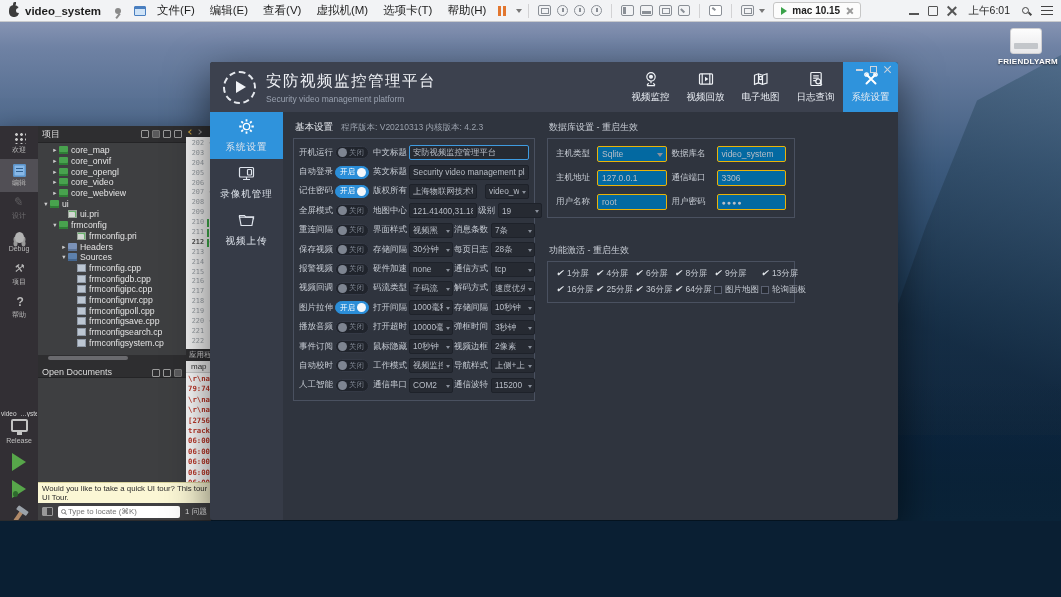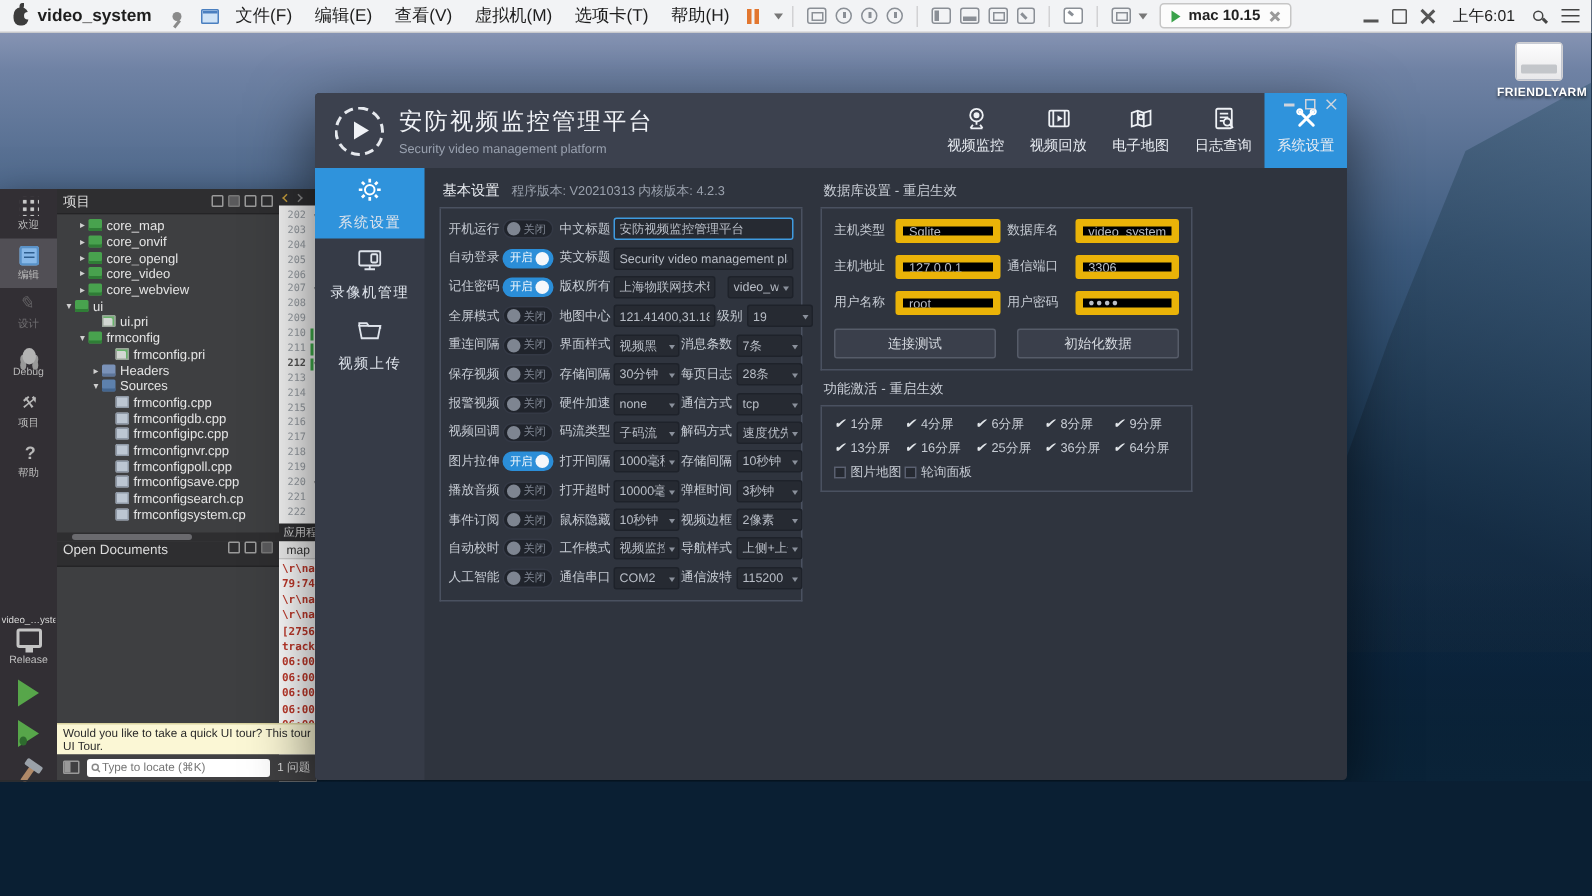--- a/index.html
+++ b/index.html
@@ -101,21 +101,21 @@
   .titem[data-d="3"]{padding-left:31px}
   .arr{width:8px;flex:none;font-size:6.5px;color:#cfcfcf;text-align:center}
   .tico{width:9px;height:8px;border-radius:1px;margin-right:3px;flex:none}
   .tico[data-ic="proj"]{background:#48a24e;box-shadow:inset 0 -2px 0 #2f7d36}
   .tico[data-ic="pri"]{background:#d2d7d2;box-shadow:inset 0 0 0 1px #9aa59a,inset -2px 2px 0 #68b36b}
   .tico[data-ic="hdr"]{background:#7a92b8;box-shadow:inset 0 -2px 0 #5c7498}
   .tico[data-ic="src"]{background:#5d81ad;box-shadow:inset 0 -2px 0 #44668f}
   .tico[data-ic="cpp"]{background:#bcc6d2;box-shadow:inset 0 0 0 1px #8f99a6}
   .hscroll{position:absolute;left:0;right:0;top:229px;height:6px;background:#2e2e30}
   .hscroll::after{content:"";position:absolute;left:10px;width:80px;top:1px;bottom:1px;border-radius:3px;background:#6a6a6e}
-  .odhead{position:absolute;left:0;right:0;top:235px;height:17px;background:#2e2e30;display:flex;align-items:flex-start;padding:0 4px;gap:3px;border-bottom:1px solid #242426}
+  .odhead{position:absolute;left:0;right:0;top:235px;height:17px;background:#2e2e30;display:flex;align-items:flex-end;padding:0 4px;gap:3px;border-bottom:1px solid #242426}
   .odlist{position:absolute;left:0;right:0;top:252px;bottom:48px;background:#fff;padding-top:2px}
   .oditem{height:13px;line-height:13px;font-size:9px;color:#1c1c1c;padding-left:7px;white-space:nowrap;overflow:hidden}
   .oditem.selx{background:#d8d8d8}
 
   .editcol{position:absolute;left:186px;top:0;width:25px;height:100%;background:#f6f6f6}
   .ebread{height:11px;background:#2e2e30;display:flex;align-items:center;gap:4px;padding:0 3px}
   .ebread .ba{width:4px;height:4px;border-left:1.5px solid #c8a03c;border-bottom:1.5px solid #c8a03c;transform:rotate(45deg)}
   .ebread .ba.r{border-color:#8a8a8a;transform:rotate(-135deg)}
   .elines{height:210px;overflow:hidden;padding-top:2px}
   .eline{height:9.9px;font:6.8px "DejaVu Sans Mono",monospace;color:#9aa0a6;text-align:right;padding-right:7px;position:relative;white-space:nowrap}
@@ -186,30 +186,30 @@
   .fld .fv{overflow:hidden;white-space:nowrap}
   .fld.sel{padding-right:9px}
   .fld.sel::after{content:"";position:absolute;right:2.5px;top:6px;border:2.8px solid transparent;border-top:3.6px solid #8a909b}
   .fld.med{width:68px}
   .fld.wide{flex:1 1 auto;width:auto;min-width:0}
   .fld.foc{border-color:#3f9be0}
   .fld.auto{margin-left:auto}
 
   .rcol{width:248px;flex:none}
   .ptitle{font-size:9px;color:#c9ced6;padding:2px 2px 4px;border-bottom:1px solid #4a5160;white-space:nowrap}
-  .ptitle.ft{margin-top:4px}
+  .ptitle.ft{margin-top:24px}
   .panelbox{border:1px solid #4a5160;border-top:none;padding:7px 8px}
   .dbgrid{display:grid;grid-template-columns:36px 1fr 40px 1fr;gap:8px 5px;align-items:center}
   .dblab{font-size:8.5px;color:#c6cbd3;white-space:nowrap}
-  .dbfld{height:16px;background:#000000;border:5px solid #eab308;border-radius:2px;display:flex;align-items:center;padding:0 4px;font-size:8.5px;color:#b9bec7;position:relative;overflow:hidden;white-space:nowrap;cursor:pointer}
+  .dbfld{height:16px;background:#0369a1;border:1px solid #eab308;border-radius:2px;display:flex;align-items:center;padding:0 4px;font-size:8.5px;color:#b9bec7;position:relative;overflow:hidden;white-space:nowrap;cursor:pointer}
   .dbfld.sel::after{content:"";position:absolute;right:3px;top:6px;border:3px solid transparent;border-top:4px solid #8a909b}
   .dbfld.pw{letter-spacing:1px;font-size:7px}
   .dbbtns{display:flex;gap:14px;margin-top:9px}
   .dbtn{flex:1;height:20px;background:#3a3f4b;border:1px solid #565c69;border-radius:2px;color:#d6dae0;font-size:9px;display:flex;align-items:center;justify-content:center;cursor:pointer}
-  .featgrid{display:grid;grid-template-columns:repeat(5,1fr);gap:4px 2px;padding:6px 8px}
+  .featgrid{display:grid;grid-template-columns:repeat(6,1fr);gap:4px 2px;padding:6px 8px}
   .fitem{display:flex;align-items:center;gap:3px;font-size:8.5px;color:#c6cbd3;cursor:pointer;white-space:nowrap}
   .fbox{width:8px;height:8px;border:1px solid #5a6070;background:#262a32;position:relative;flex:none}
   .fitem.ck .fbox{border-color:transparent;background:transparent}
   .fitem.ck .fbox::after{content:"✔";position:absolute;top:-3px;left:-1px;font-size:9px;color:#e2e6ea}
 
   
   .dock{position:absolute;left:227px;top:549px;width:607px;height:46px;background:rgba(217,219,224,.85);border:1px solid rgba(255,255,255,.45);border-radius:10px;display:flex;align-items:center;padding:0 7px;gap:4px;z-index:40}
   .ditem{width:37px;height:37px;position:relative;display:flex;align-items:center;justify-content:center;flex:none;cursor:pointer}
   .di{width:33px;height:33px;border-radius:7px;position:relative;display:flex;align-items:center;justify-content:center;overflow:hidden}
   .dsep{width:1px;height:38px;background:rgba(90,90,95,.35);margin:0 3px;flex:none}
@@ -895,24 +895,20 @@
 
               <span class="dblab">通信端口</span>
               <span class="dbfld">3306</span>
 
               <span class="dblab">用户名称</span>
               <span class="dbfld">root</span>
 
               <span class="dblab">用户密码</span>
               <span class="dbfld pw">●●●●</span>
             </div>
-            <div class="dbbtns">
-              <div class="dbtn">连接测试</div>
-              <div class="dbtn">初始化数据</div>
-            </div>
           </div>
           <div class="ptitle ft">功能激活 - 重启生效</div>
           <div class="panelbox featgrid">
             <span class="fitem ck">
                 <i class="fbox"></i>
                 <span>1分屏</span>
               </span>
 
             <span class="fitem ck">
                 <i class="fbox"></i>

